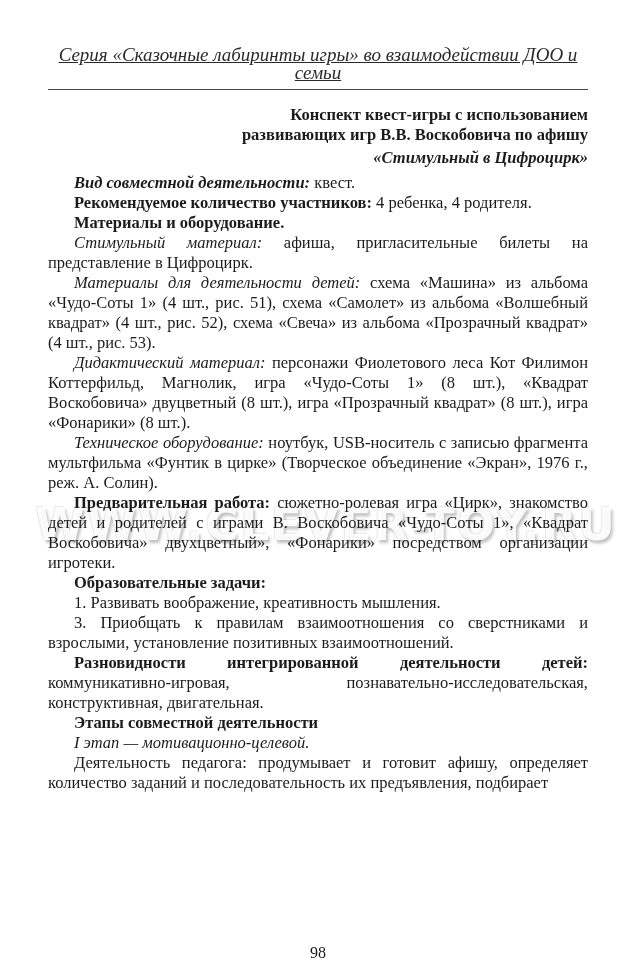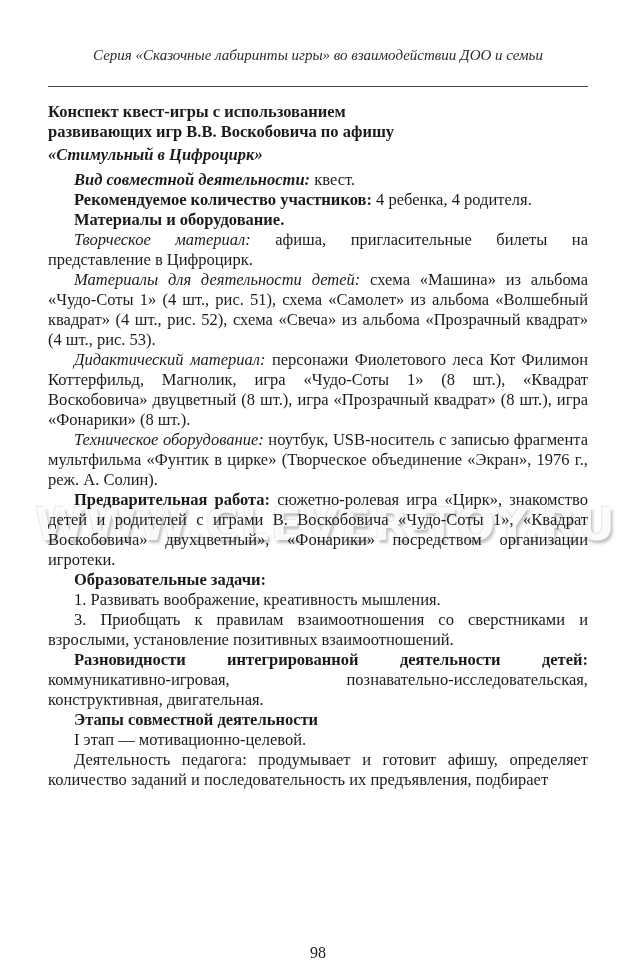--- a/index.html
+++ b/index.html
@@ -12,25 +12,26 @@
     overflow: hidden;
   }
   .page {
     position: relative;
     width: 636px; height: 960px;
   }
   .running-head {
     margin: 46px 48px 0 48px;
     text-align: center;
     font-style: italic;
-    font-size: 15px;
+    font-size: 19px;
     line-height: 18px;
     color: #2a2a2a;
     border-bottom: 1px solid #4a4a4a;
-    padding-bottom: 22px;
+    padding-bottom: 7px;
+    text-decoration: underline;
   }
   .watermark {
     position: absolute;
     top: 452px; left: 34px; right: 18px;
     font-family: "DejaVu Sans", sans-serif;
     font-weight: bold;
     font-size: 45px;
     letter-spacing: 2px;
     color: rgba(255,255,255,0.92);
     text-shadow: 2px 3px 3px rgba(120,120,120,0.45), -1px -1px 1px rgba(190,190,190,0.35);
@@ -45,30 +46,30 @@
     line-height: 20px;
     text-align: justify;
     hyphens: auto;
   }
   .body-text p { margin: 0; text-indent: 26px; }
   .title-block {
     margin-top: 15px;
     text-align: center;
     font-weight: bold;
   }
-  .title-block .t-line { text-indent: 0; text-align: left; }
+  .title-block .t-line { text-indent: 0; text-align: right; }
   .title-italic {
     font-style: italic;
     margin: 3px 0 5px 0 !important;
   }
   .lbl-bold { font-weight: bold; }
   .lbl-bolditalic { font-weight: bold; font-style: italic; }
   .lbl-italic { font-style: italic; }
   .heading-bold { font-weight: bold; }
-  .stage-italic { }
+  .stage-italic { font-style: italic; }
   .page-number {
     position: absolute;
     bottom: 44px; left: 0; right: 0;
     text-align: center;
     font-size: 16px;
     color: #1b1b1b;
   }
 </style>
 </head>
 <body>
@@ -87,21 +88,21 @@
       <p class="t-line">развивающих игр В.В. Воскобовича по афишу</p>
       <p class="t-line title-italic">«Стимульный в Цифроцирк»</p>
     </div>
 
     <p><span class="lbl-bolditalic">Вид совместной деятельности:</span><span> квест.</span></p>
 
     <p><span class="lbl-bold">Рекомендуемое количество участников:</span><span> 4 ребенка, 4 родителя.</span></p>
 
     <p class="heading-bold">Материалы и оборудование.</p>
 
-    <p><span class="lbl-italic">Творческое материал:</span><span> афиша, пригласительные билеты на представление в Цифроцирк.</span></p>
+    <p><span class="lbl-italic">Стимульный материал:</span><span> афиша, пригласительные билеты на представление в Цифроцирк.</span></p>
 
     <p><span class="lbl-italic">Материалы для деятельности детей:</span><span> схема «Машина» из альбома «Чудо-Соты 1» (4 шт., рис. 51), схема «Самолет» из альбома «Волшебный квадрат» (4 шт., рис. 52), схема «Свеча» из альбома «Прозрачный квадрат» (4 шт., рис. 53).</span></p>
 
     <p><span class="lbl-italic">Дидактический материал:</span><span> персонажи Фиолетового леса Кот Филимон Коттерфильд, Магнолик, игра «Чудо-Соты 1» (8 шт.), «Квадрат Воскобовича» двуцветный (8 шт.), игра «Прозрачный квадрат» (8 шт.), игра «Фонарики» (8 шт.).</span></p>
 
     <p><span class="lbl-italic">Техническое оборудование:</span><span> ноутбук, USB-носитель с записью фрагмента мультфильма «Фунтик в цирке» (Творческое объединение «Экран», 1976 г., реж. А. Солин).</span></p>
 
     <p><span class="lbl-bold">Предварительная работа:</span><span> сюжетно-ролевая игра «Цирк», знакомство детей и родителей с играми В. Воскобовича «Чудо-Соты 1», «Квадрат Воскобовича» двухцветный», «Фонарики» посредством организации игротеки.</span></p>
 
     <p class="heading-bold">Образовательные задачи:</p>

